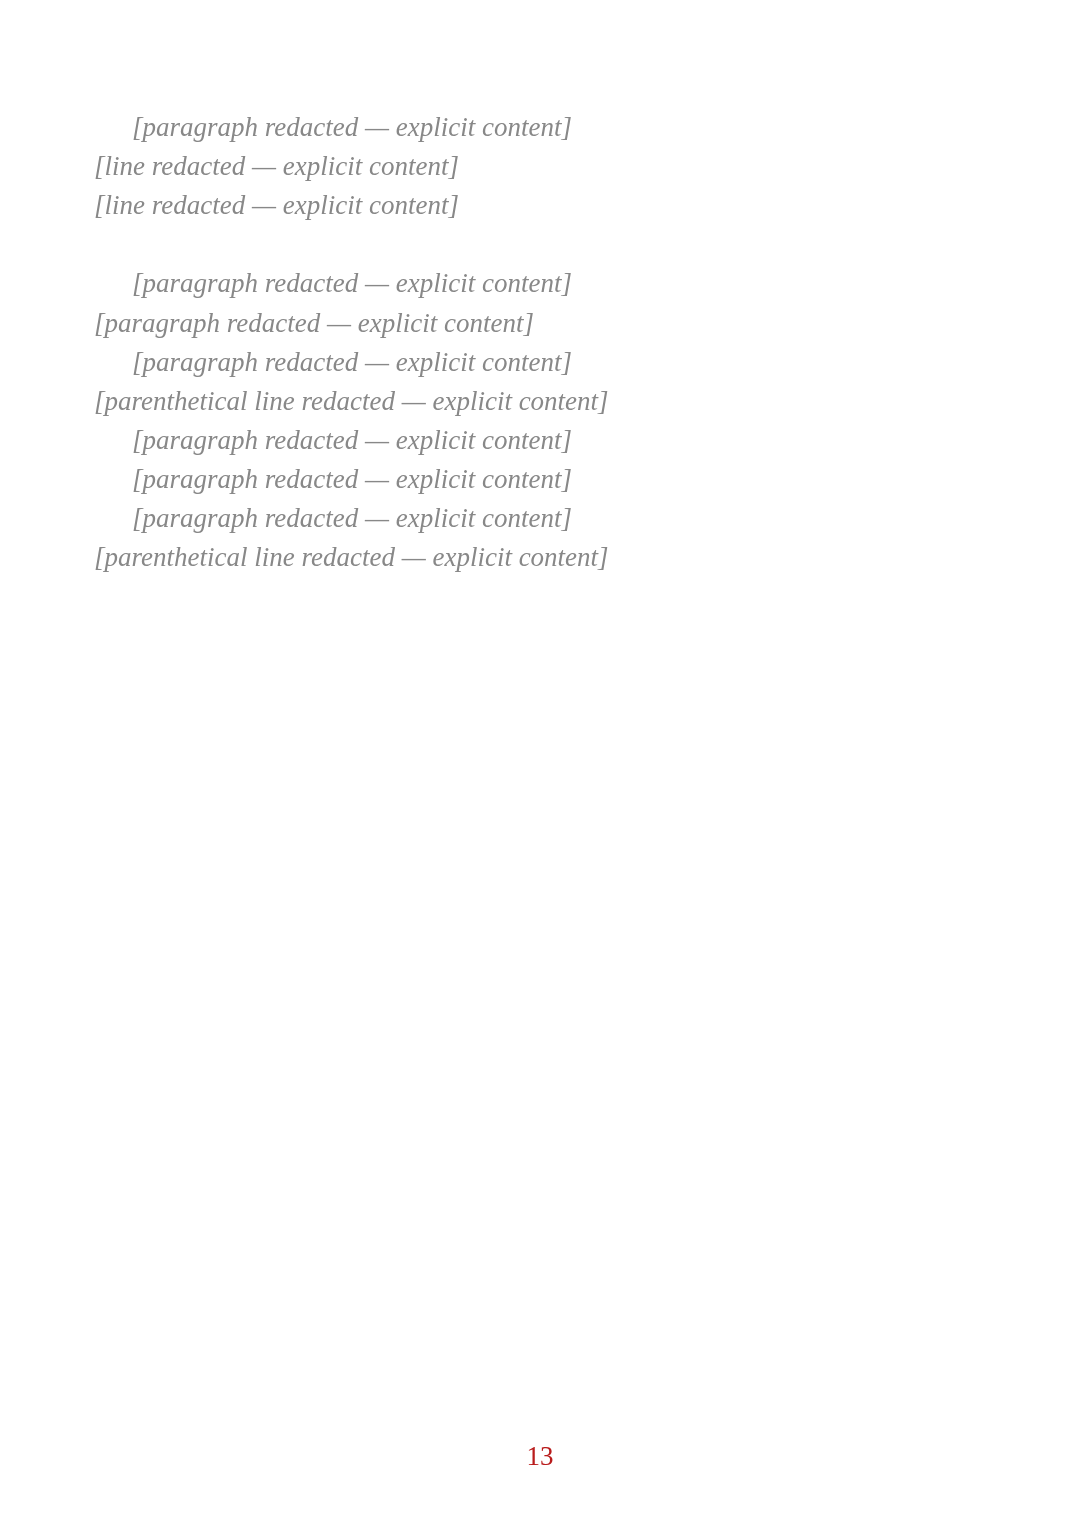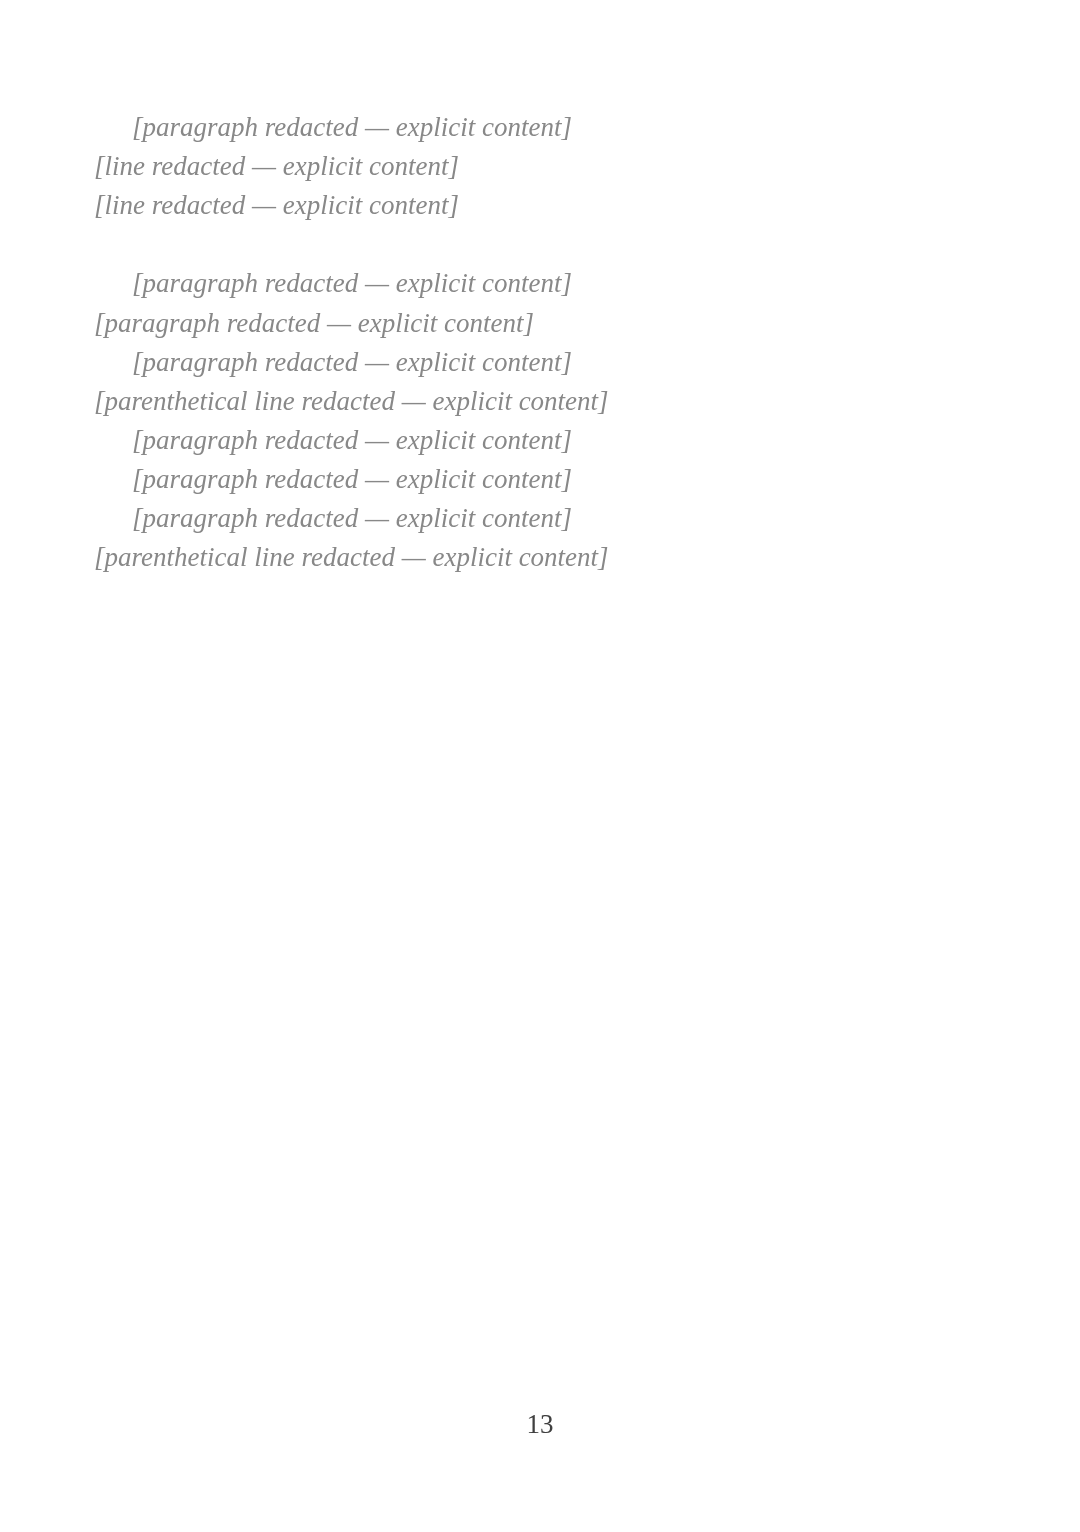--- a/index.html
+++ b/index.html
@@ -34,26 +34,26 @@
   }
   .para.spacer-after {
     margin-bottom: 39px;
   }
   .redacted {
     color: #888888;
     font-style: italic;
   }
   .page-number {
     position: absolute;
-    bottom: 92px;
+    bottom: 60px;
     left: 0;
     width: 100%;
     text-align: center;
     font-size: 27px;
-    color: #404040;
+    color: #b91c1c;
   }
 </style>
 </head>
 <body>
 
 <div class="page">
   <div class="text-block" id="text-block">
       <p class="para indent"><span class="redacted">[paragraph redacted — explicit content]</span></p>
       <p class="para"><span class="redacted">[line redacted — explicit content]</span></p>
       <p class="para spacer-after"><span class="redacted">[line redacted — explicit content]</span></p>

